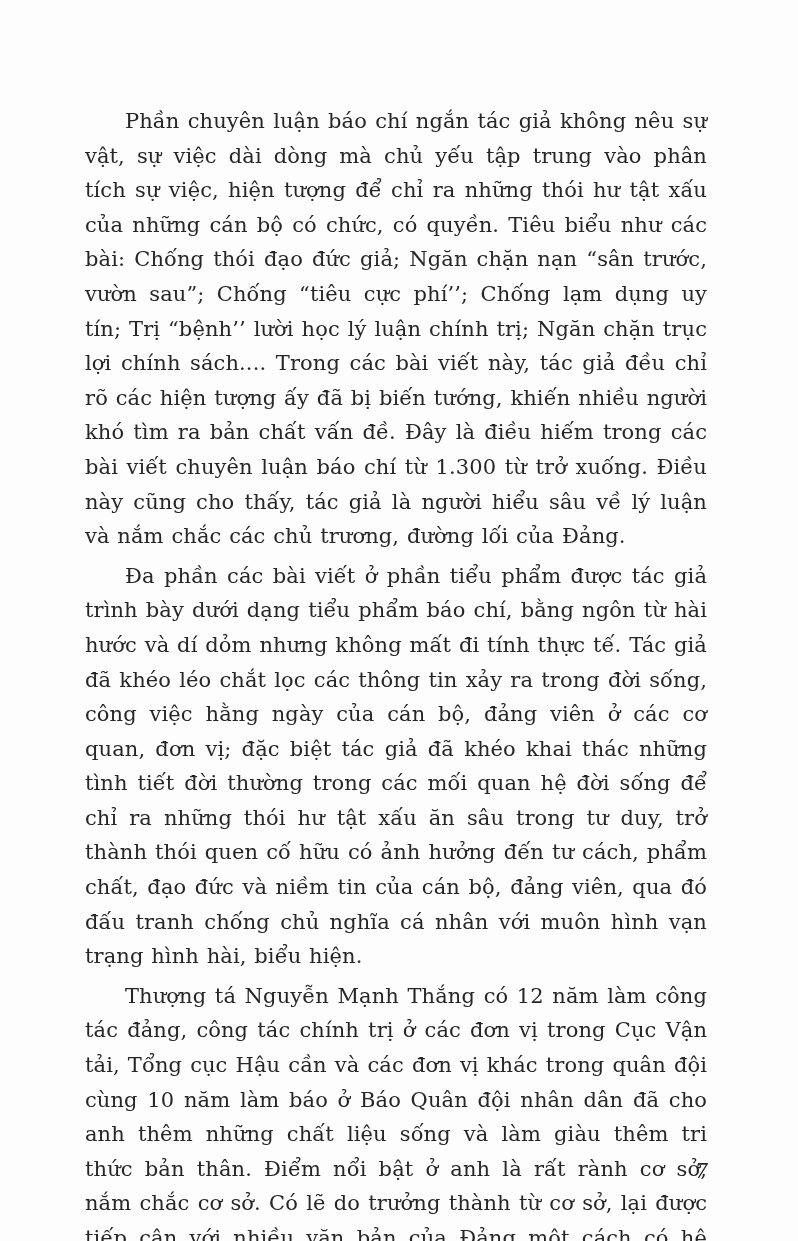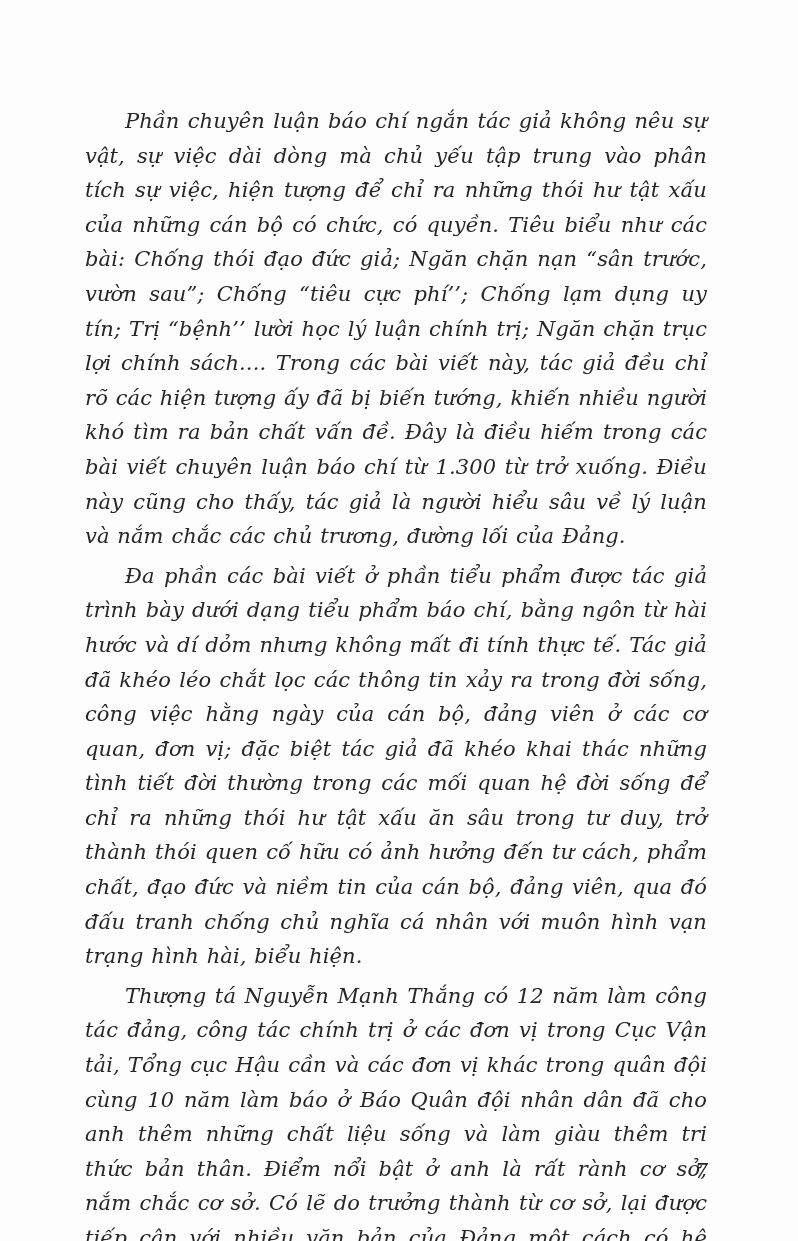--- a/index.html
+++ b/index.html
@@ -21,21 +21,20 @@
   }
   .text-block {
     position: absolute;
     top: 104px;
     left: 85px;
     width: 628px;
     color: #262626;
   }
   .para {
     margin: 0 6px 5px 0;
-    font-style: italic;
     font-size: 21px;
     line-height: 34.6px;
     text-align: justify;
     text-indent: 40px;
     letter-spacing: 0.1px;
     word-spacing: 1px;
   }
   .page-number {
     position: absolute;
     right: 90px;

